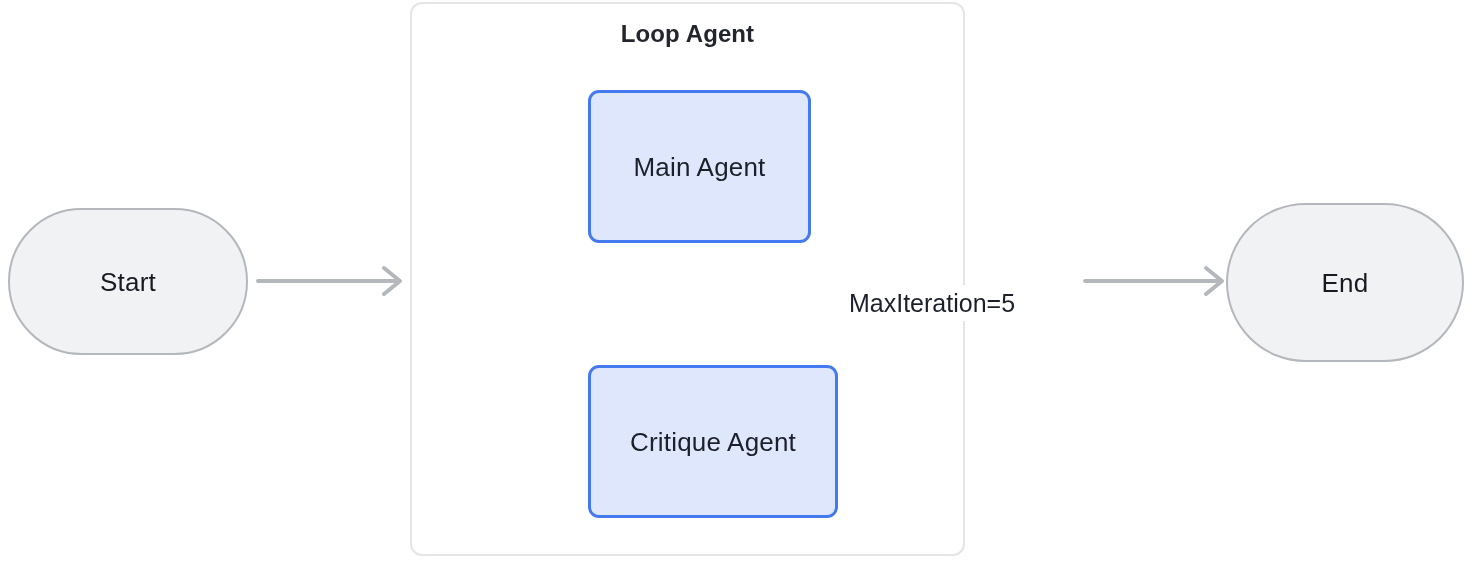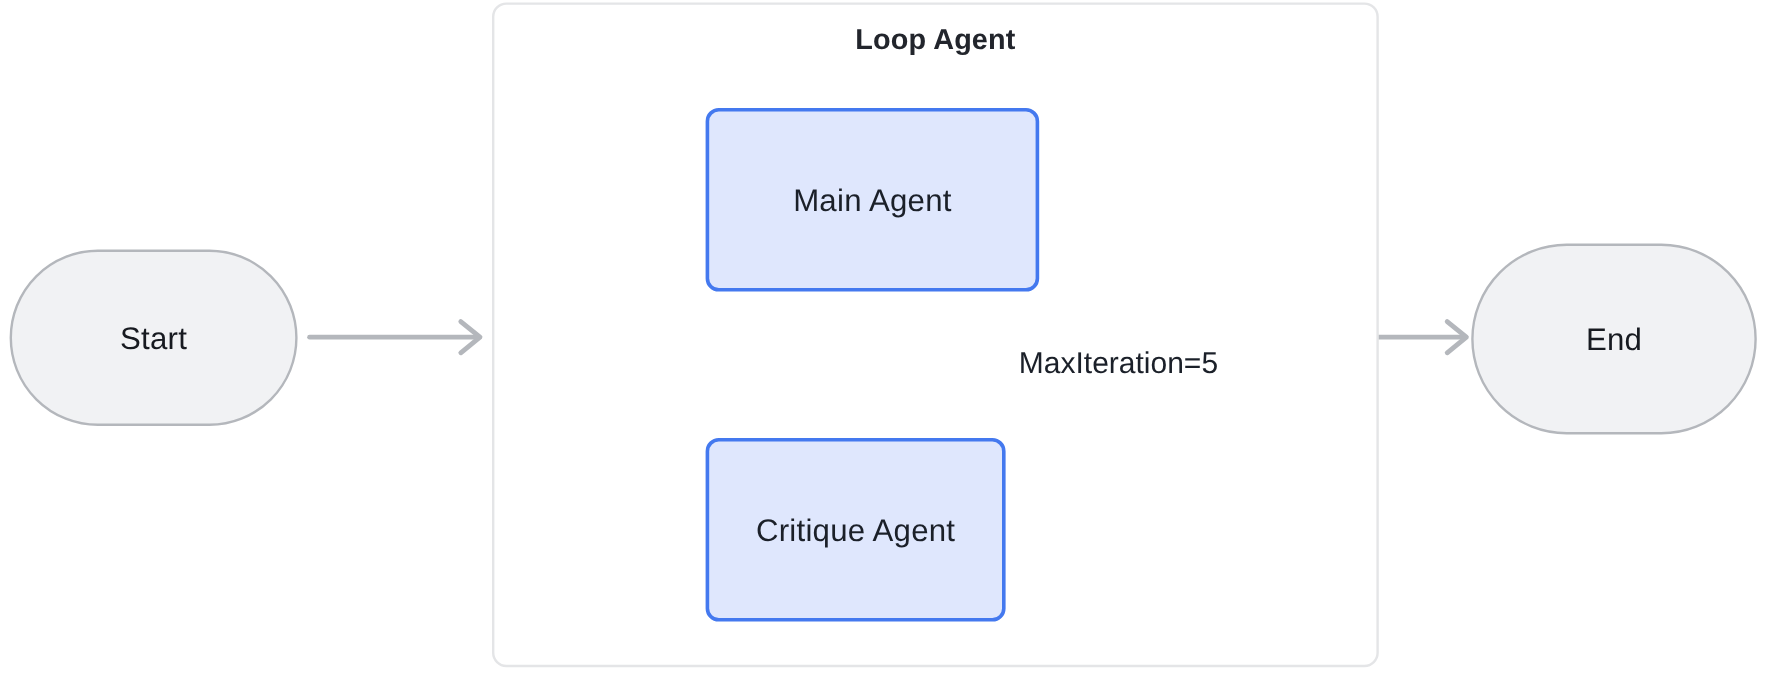--- a/index.html
+++ b/index.html
@@ -47,21 +47,21 @@
 
   #node-start { left: 8px;    top: 208px; width: 240px; height: 147px; align-items: center; }
   #node-end   { left: 1226px; top: 203px; width: 238px; height: 159px; }
 
   
   #loop-agent-container {
     position: absolute;
     box-sizing: border-box;
     left: 410px;
     top: 2px;
-    width: 739px;
+    width: 555px;
     height: 554px;
     background: #ffffff;
     border: 2px solid #e4e5e7;
     border-radius: 12px;
   }
   #loop-agent-title {
     position: absolute;
     left: 0;
     top: 16px;
     width: 100%;
@@ -83,21 +83,21 @@
     align-items: center;
     justify-content: center;
   }
   .node-process .node-label {
     font-size: 26px;
     color: #1b2029;
     letter-spacing: 0.2px;
     line-height: 1;
   }
 
-  #node-main-agent     { left: 588px; top: 90px;  width: 278px; height: 153px; }
+  #node-main-agent     { left: 588px; top: 90px;  width: 223px; height: 153px; }
   #node-critique-agent { left: 588px; top: 365px; width: 250px; height: 153px; }
 
   
   #edge-label-max-iteration {
     position: absolute;
     left: 843px;
     top: 285px;
     padding: 3px 6px;
     background: #ffffff;
     font-size: 25px;

